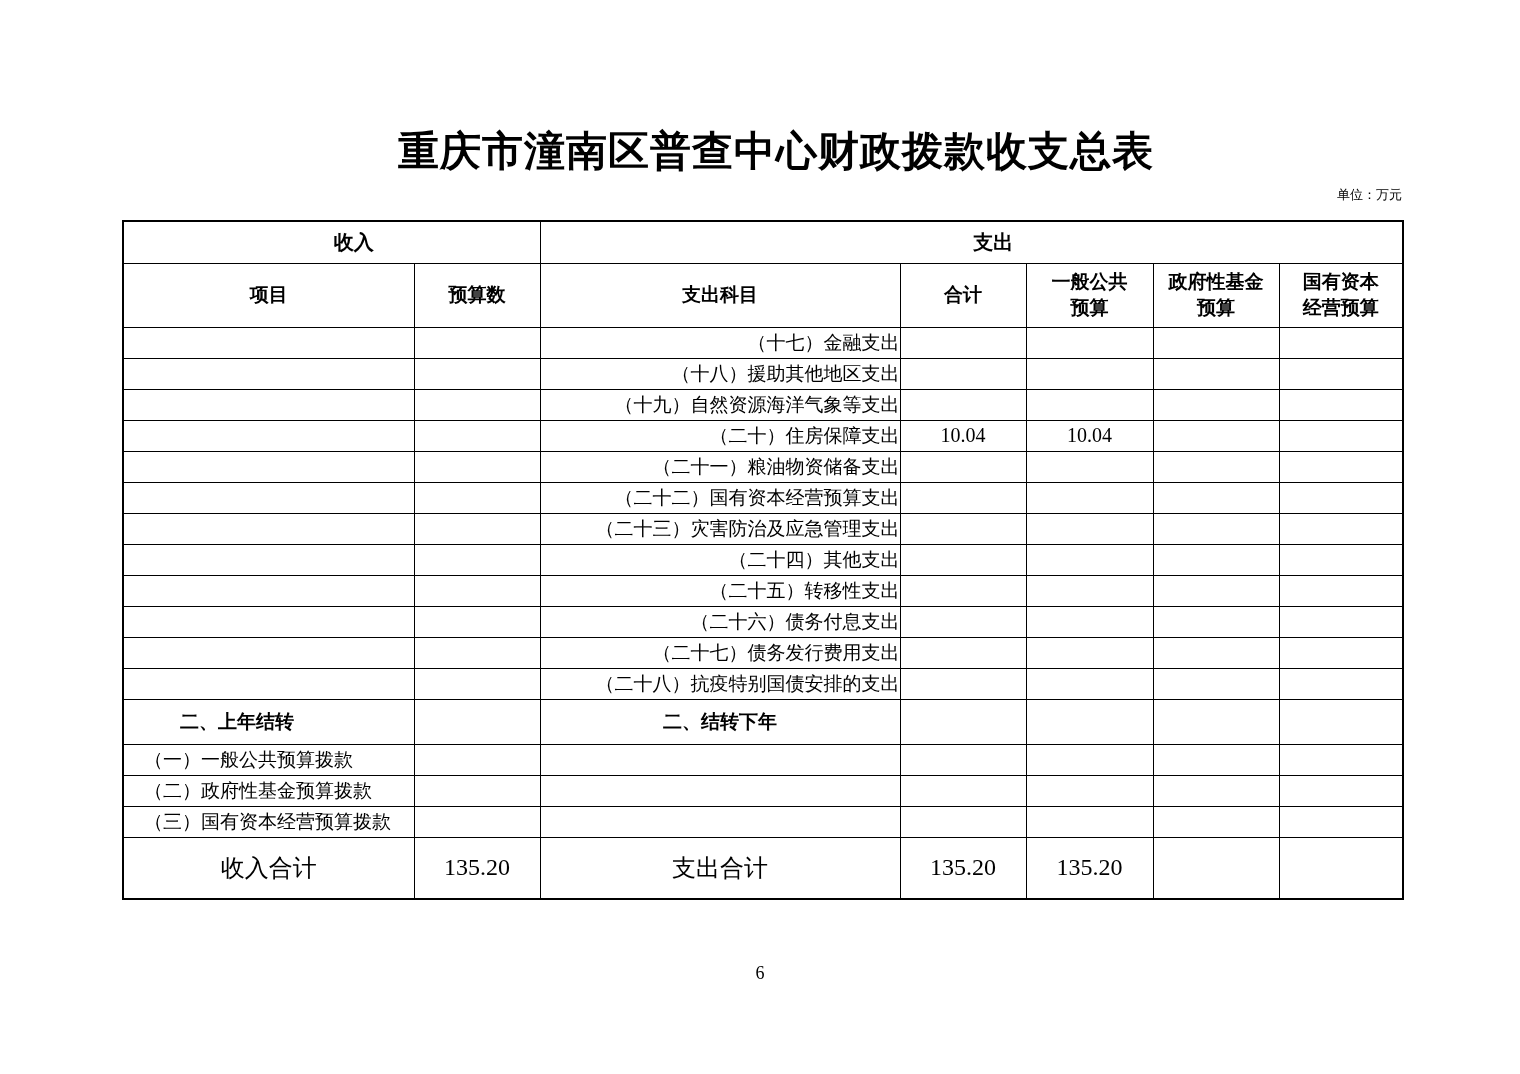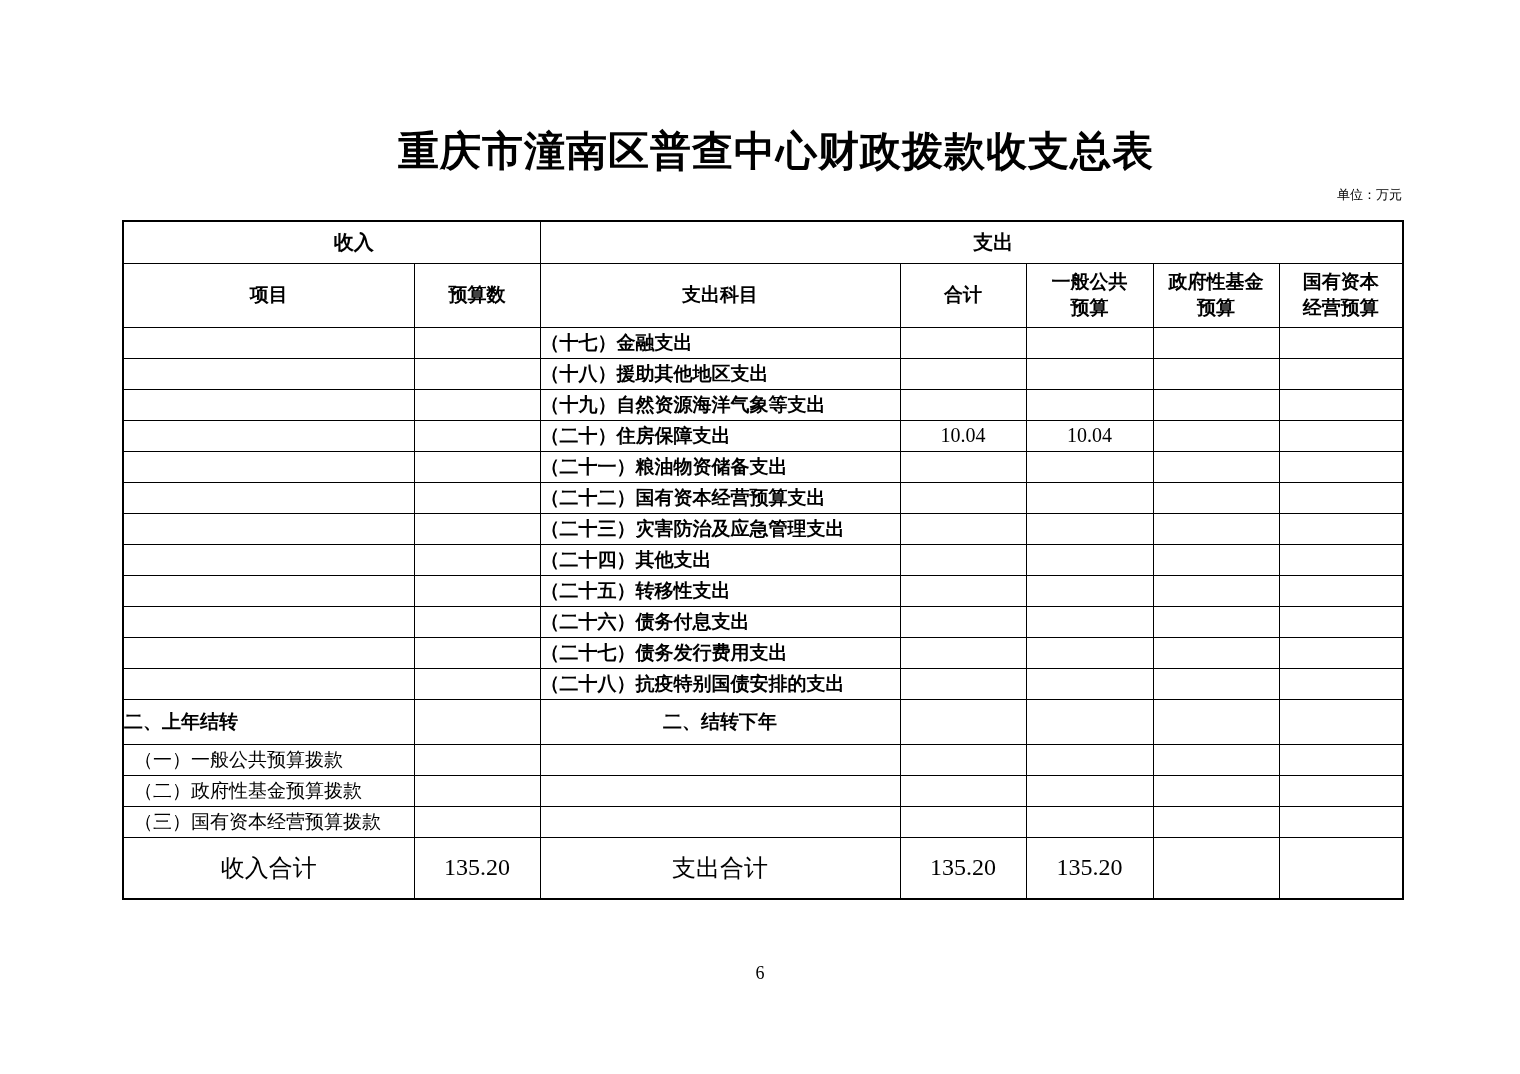--- a/index.html
+++ b/index.html
@@ -72,38 +72,38 @@
   }
   
   tr.row-detail { height: 31px; }
   tr.row-carryover { height: 31px; }
   tr.row-section { height: 45px; }
   tr.row-total { height: 62px; }
 
   .budget-table td { text-align: center; }
 
   tr.row-detail td.c-subject {
-    text-align: left;
-    font-weight: bold;
+    text-align: right;
   }
   tr.row-detail td.c-total, tr.row-detail td.c-general {
     font-size: 20px;
     font-family: Liberation Serif, serif;
   }
   tr.row-section td.c-item {
     font-weight: bold;
     text-align: left;
+    padding-left: 56px;
   }
   tr.row-section td.c-subject {
     font-weight: bold;
     text-align: center;
   }
   tr.row-carryover td.c-item {
     text-align: left;
-    padding-left: 10px;
+    padding-left: 20px;
     font-family: Liberation Mono, monospace;
   }
   tr.row-total td {
     font-weight: normal;
     font-size: 24px;
   }
   .page-number {
     position: absolute;
     top: 963px;
     left: 0;

